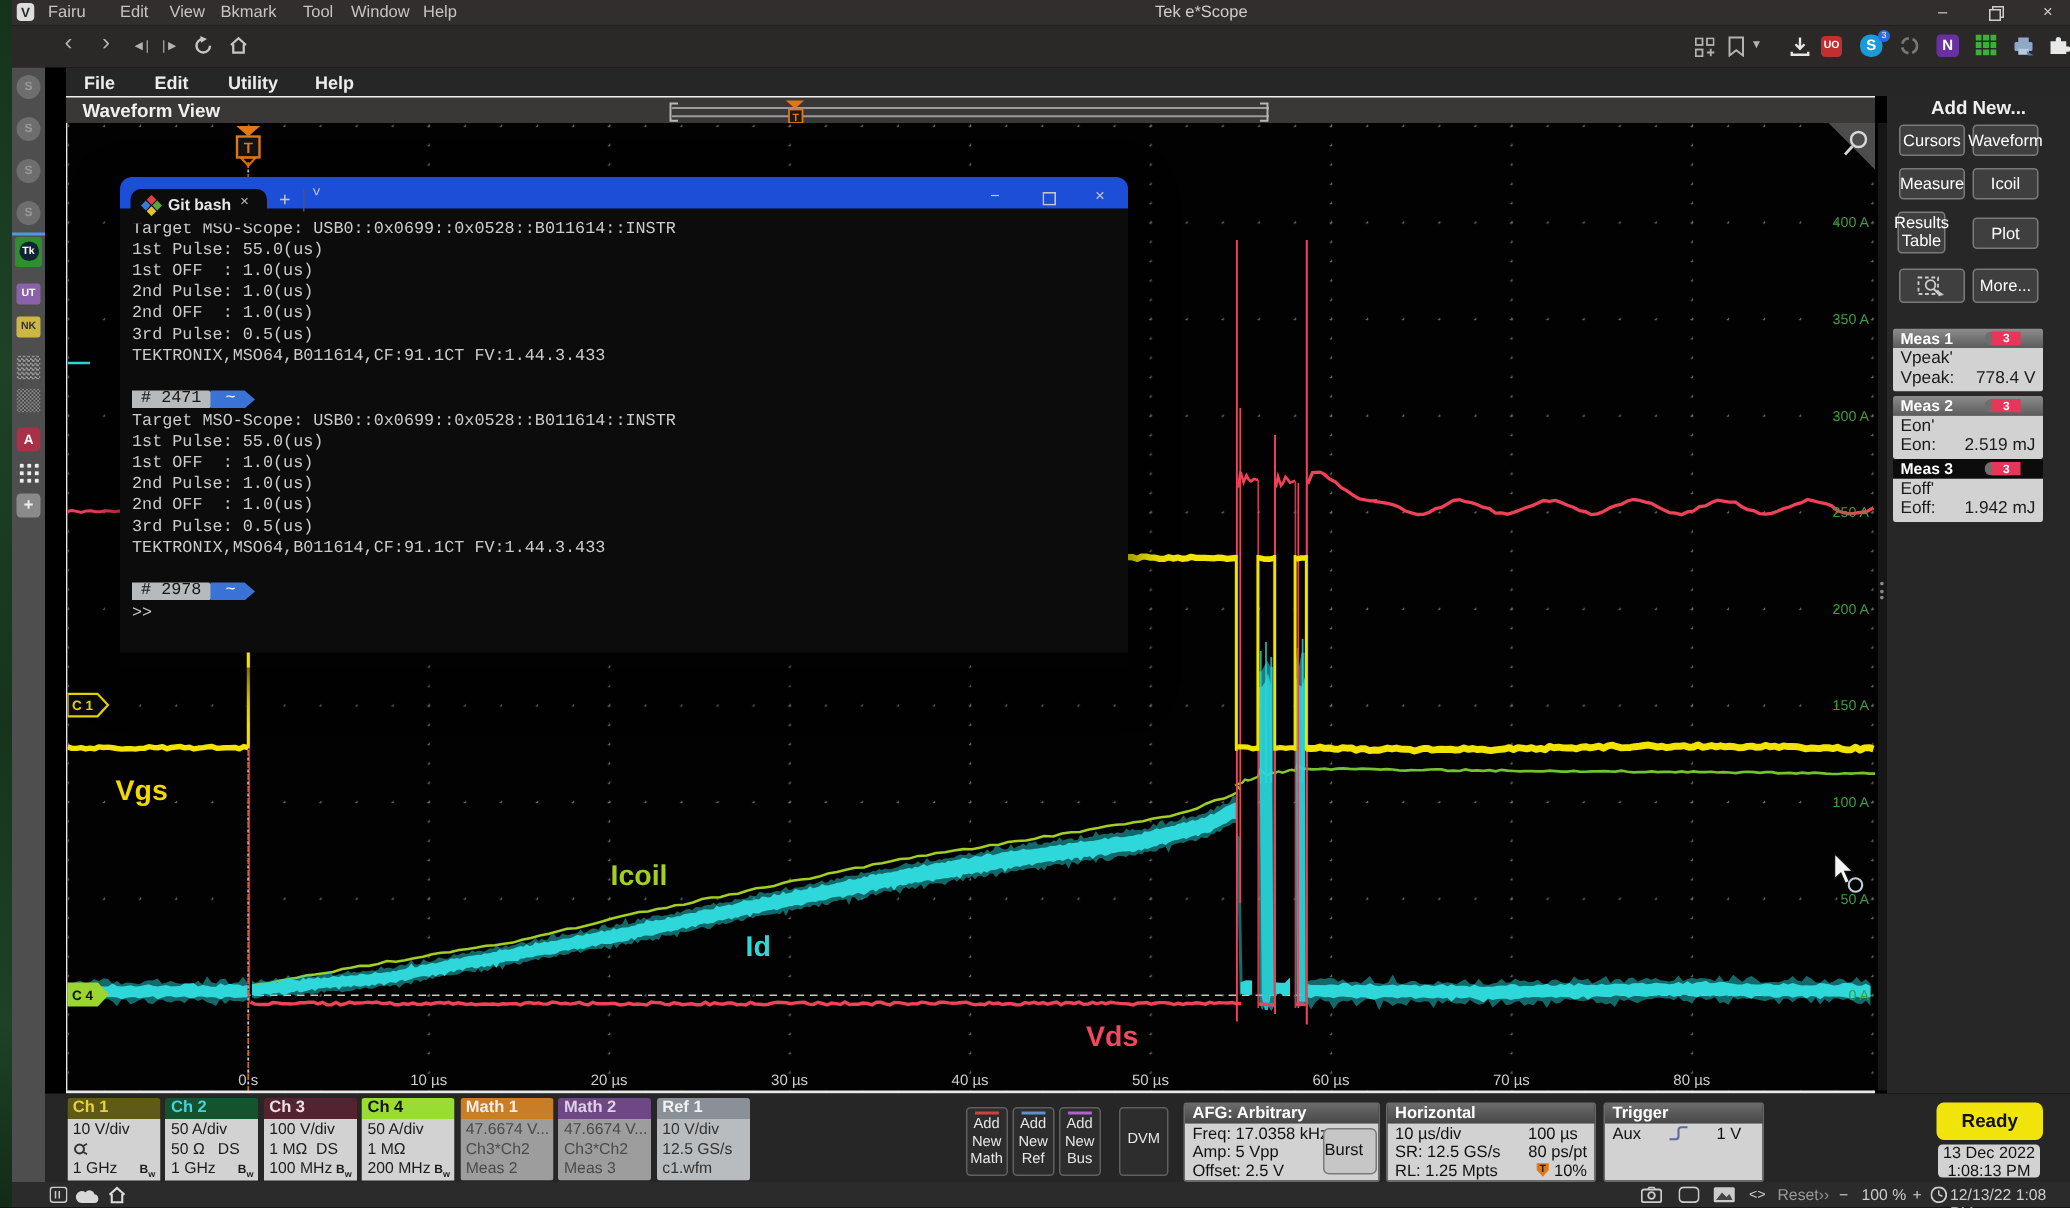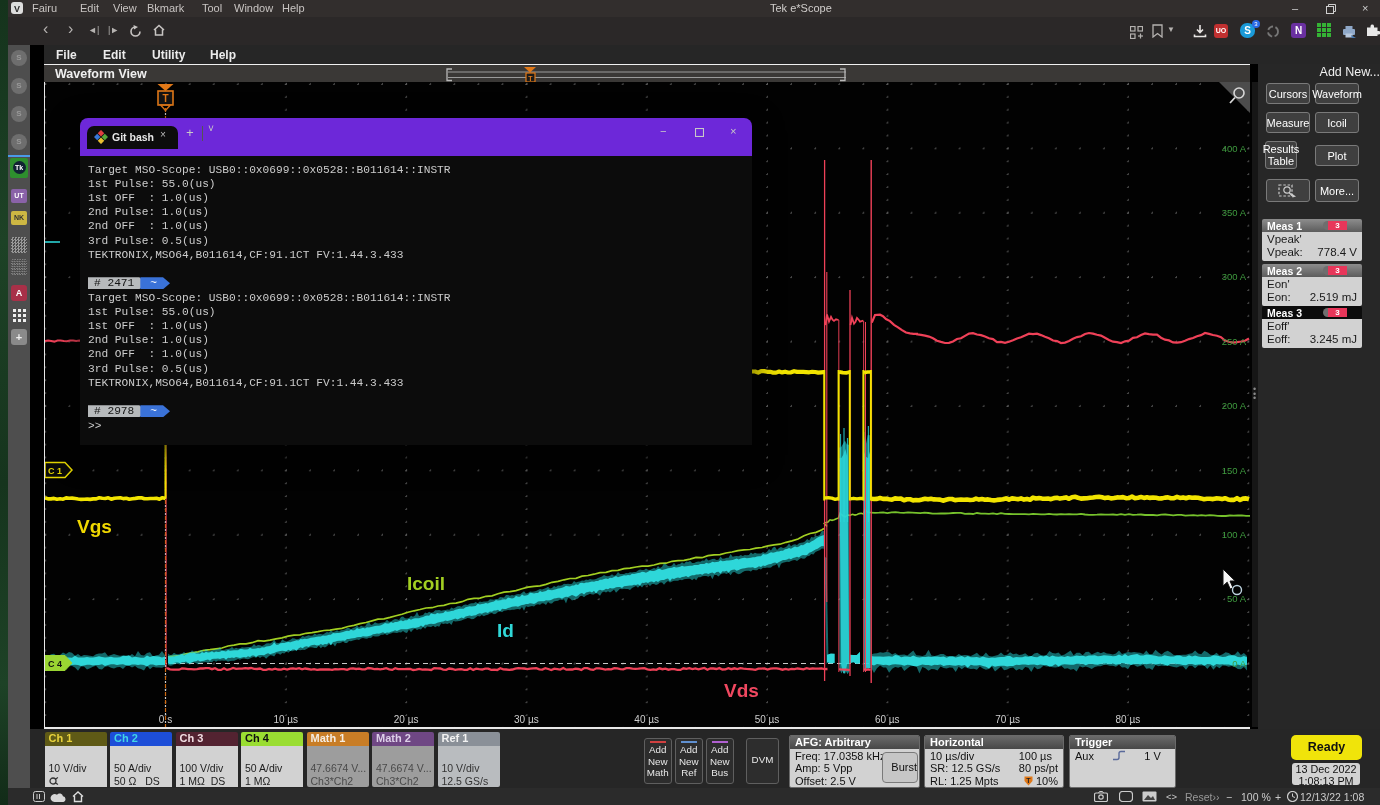--- a/index.html
+++ b/index.html
@@ -21,35 +21,35 @@
 .mhdr span:first-child{position:absolute;left:5px;top:0.5px}
 .pill{position:absolute;right:3px;top:1.5px;width:36px;height:9px;border-radius:5px;overflow:hidden;display:flex}
 .p3{background:#e8365a;color:#fff;width:19px;font-size:8px;text-align:center;line-height:9px;font-weight:bold}
 .pp{background:#6e6e6e;color:#222;width:17px;font-size:8px;text-align:center;line-height:8px;font-weight:bold}
 .mbody{background:#d2d2d2;color:#1a1a1a;font-size:11.5px;padding:1px 5px 2px 5px}
 .mbody div{height:13px;line-height:13.5px}
 .mrow{display:flex;justify-content:space-between}
 #bottombar{left:30px;top:729px;width:1350px;height:59px;background:#262626}
 .chb{position:absolute;top:3px;width:62px;border-radius:2px;overflow:hidden;font-size:10.5px}
 .chh{height:13.5px;font-weight:bold;padding-left:4px;line-height:13.5px;font-size:11px}
-.chbody{height:41.5px;padding:16px 0 0 4px}
+.chbody{height:41.5px;padding:1px 0 0 4px}
 .chr{height:13.2px;line-height:13.4px;white-space:nowrap}
 .bw{float:right;margin-right:3px;font-size:8px;font-weight:bold}
 .bw sub{font-size:6px}
 .addb{position:absolute;top:9px;width:27.5px;height:46px;background:#2d2d2d;border:1px solid #5f5f5f;border-radius:3px;color:#e8e8e8;font-size:9.8px;text-align:center}
 .addt{margin-top:5px;line-height:11.5px}
 .panel{position:absolute;top:6px;border:1px solid #6a6a6a;border-radius:2px;overflow:hidden;font-size:11px}
 .phdr{height:12.5px;background:linear-gradient(#6a6a6a,#474747);color:#fff;padding-left:5px;font-size:11px;line-height:12.5px;font-weight:bold}
 .pbody{background:#d2d2d2;color:#111;padding:1.5px 5px 0 5px}
 .prow{height:12.3px;line-height:12.5px;display:flex;justify-content:space-between;white-space:nowrap}
 #taskbar{left:8px;top:788px;width:1372px;height:17px;background:#2b2b2b;color:#b8b8b8;font-size:10.5px}
 #lsidebar{left:8px;top:45px;width:22px;height:743px;background:#4e4e4e}
 .lic{position:absolute;left:3px;width:16px;height:16px;border-radius:4px;font-size:8px;font-weight:bold;text-align:center;line-height:16px;color:#fff}
 #term{left:80px;top:118px;width:671.5px;height:326.5px;border-radius:8px 8px 0 0;overflow:hidden;box-shadow:0 10px 30px rgba(0,0,0,.65);font-family:"Liberation Mono",monospace}
-#ttitle{height:38px;background:#6d28d9;position:relative}
+#ttitle{height:21px;background:#1d4ed8;position:relative}
 #ttab{position:absolute;left:7px;top:8px;width:91px;height:23px;background:#0c0c0c;border-radius:7px 7px 0 0;color:#e8e8e8}
 #tbody{height:295.5px;background:#0c0c0c;color:#cccccc;font-size:11.2px;padding:6.6px 0 0 8px}
 #tbody div{height:14.22px;line-height:14.22px;white-space:pre}
 .pl1{background:#b7babc;color:#151515;padding:0 12px 0 6px;clip-path:polygon(0 0,calc(100% - 7px) 0,100% 50%,calc(100% - 7px) 100%,0 100%)}
 .pl2{background:#3a72d8;color:#fff;padding:0 13px 0 10px;margin-left:-6px;clip-path:polygon(0 0,calc(100% - 7px) 0,100% 50%,calc(100% - 7px) 100%,0 100%)}
 .wbtn{position:absolute;top:0;color:#c8c8c8;font-size:11px}
 </style></head><body>
 <div class="abs" id="greenstrip"></div>
 
 <div class="abs" id="menubar">
@@ -281,21 +281,21 @@
         <circle cx="14" cy="21" r="4.5" fill="none" stroke="#cfe8f5" stroke-width="1.4" opacity="0.9"></circle>
       </g>
     </svg>
   </div>
 <div class="abs" id="plotbot"></div>
 <div class="abs" id="scrollstrip">
     <div style="position:absolute;left:1.5px;top:305px;color:#888;font-size:9px;line-height:4.5px">•<br>•<br>•</div>
   </div>
 
 <div class="abs" id="sidebar">
- <div class="abs" style="left:0;top:1px;width:122px;text-align:right;font-size:12.5px;font-weight:normal">Add New...</div>
+ <div class="abs" style="left:0;top:1px;width:122px;text-align:center;font-size:12.5px;font-weight:bold">Add New...</div>
  <div class="sbtn" style="left:8px;top:19px;width:44px;height:21px">Cursors</div>
  <div class="sbtn" style="left:57px;top:19px;width:44px;height:21px">Waveform</div>
  <div class="sbtn" style="left:8px;top:48px;width:44px;height:21px">Measure</div>
  <div class="sbtn" style="left:57px;top:48px;width:44px;height:21px">Icoil</div>
  <div class="sbtn" style="left:7px;top:77px;width:32px;height:28px">Results<br>Table</div>
  <div class="sbtn" style="left:57px;top:81px;width:44px;height:21px">Plot</div>
  <div class="sbtn" style="left:8px;top:115px;width:44px;height:23px">
       <svg width="20" height="16">
         <rect x="1" y="2" width="13" height="11" fill="none" stroke="#ccc" stroke-width="1.2" stroke-dasharray="2.5,1.8"></rect>
         <circle cx="9" cy="7" r="3.2" fill="none" stroke="#ccc" stroke-width="1.2"></circle>
@@ -341,40 +341,40 @@
         <span>Meas 3</span>
         <span class="pill">
           <span class="p3">3</span>
           <span class="pp">+</span>
         </span>
       </div>
       <div class="mbody">
         <div>Eoff'</div>
         <div class="mrow">
           <span>Eoff:</span>
-          <span>3.245 mJ</span>
+          <span>1.942 mJ</span>
         </div>
       </div>
     </div>
 </div>
 
 <div class="abs" id="bottombar">
  <div class="chb" style="left:14.5px">
       <div class="chh" style="background:#5f5a16;color:#e8d23c">Ch 1</div>
       <div class="chbody" style="background:#d2d2d2;color:#1c1c1c">
         <div class="chr">10 V/div</div>
         <div class="chr"><svg width="11" height="10" style="margin-top:1px">
             <circle cx="4" cy="5" r="3" fill="none" stroke="#333" stroke-width="1.3"></circle>
             <path d="M6.5,3 L9,1.5 M6.5,7 L9,8.5" stroke="#333" stroke-width="1.2" fill="none"></path>
           </svg></div>
         <div class="chr">1 GHz<span class="bw">B<sub>w</sub></span></div>
       </div>
     </div>
     <div class="chb" style="left:80px">
-      <div class="chh" style="background:#1d4ed8;color:#41d4e4">Ch 2</div>
+      <div class="chh" style="background:#14532d;color:#41d4e4">Ch 2</div>
       <div class="chbody" style="background:#d2d2d2;color:#1c1c1c">
         <div class="chr">50 A/div</div>
         <div class="chr">50 Ω&nbsp;&nbsp;&nbsp;DS</div>
         <div class="chr">1 GHz<span class="bw">B<sub>w</sub></span></div>
       </div>
     </div>
     <div class="chb" style="left:145.5px">
       <div class="chh" style="background:#532331;color:#f2dfe4">Ch 3</div>
       <div class="chbody" style="background:#d2d2d2;color:#1c1c1c">
         <div class="chr">100 V/div</div>
@@ -428,21 +428,21 @@
     </div>
  <div class="addb" style="left:716px;width:33px">
       <div class="addt" style="margin-top:15px">DVM</div>
     </div>
  <div class="panel" style="left:759px;width:131px">
    <div class="phdr">AFG: Arbitrary</div>
    <div class="pbody" style="height:38px">
      <div class="prow">Freq: 17.0358 kHz</div>
      <div class="prow">Amp: 5 Vpp</div>
      <div class="prow">Offset: 2.5 V</div>
-     <div class="abs" style="left:92px;top:16px;width:36px;height:31px;background:#c6c6c6;border:1px solid #7a7a7a;border-radius:4px;text-align:right;line-height:29px;font-size:11px">Burst</div>
+     <div class="abs" style="left:92px;top:16px;width:36px;height:31px;background:#c6c6c6;border:1px solid #7a7a7a;border-radius:4px;text-align:left;line-height:29px;font-size:11px">Burst</div>
    </div>
  </div>
  <div class="panel" style="left:894px;width:140px">
    <div class="phdr">Horizontal</div>
    <div class="pbody" style="height:38px">
      <div class="prow">
           <span>10 µs/div</span>
           <span>100 µs&nbsp;&nbsp;</span>
         </div>
      <div class="prow">

